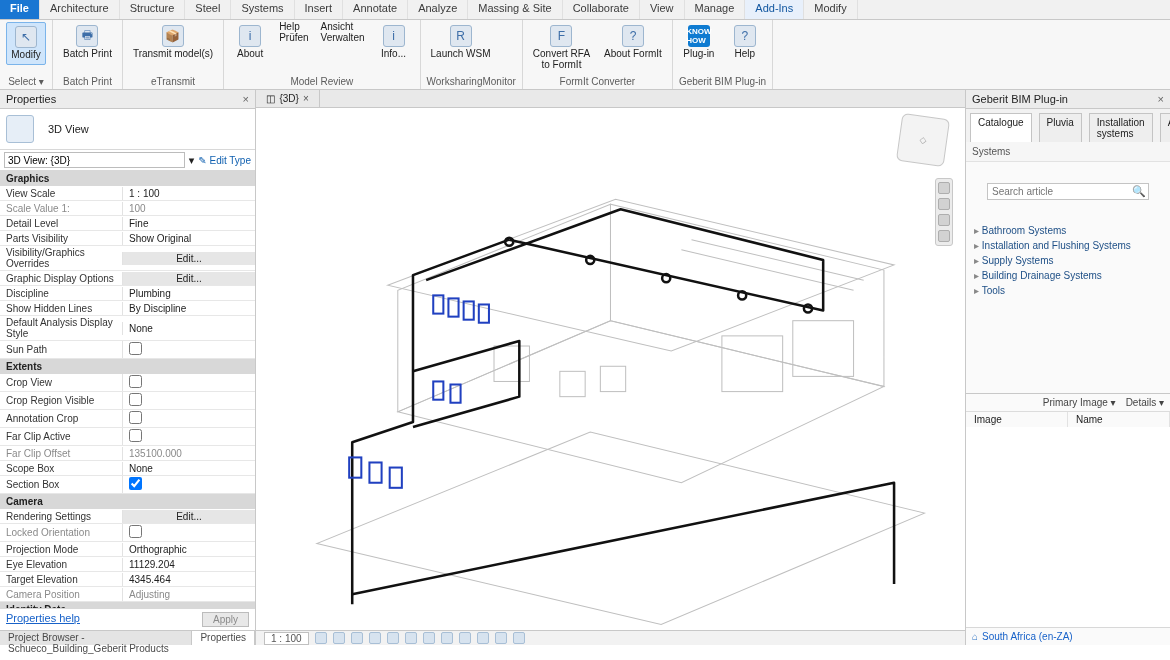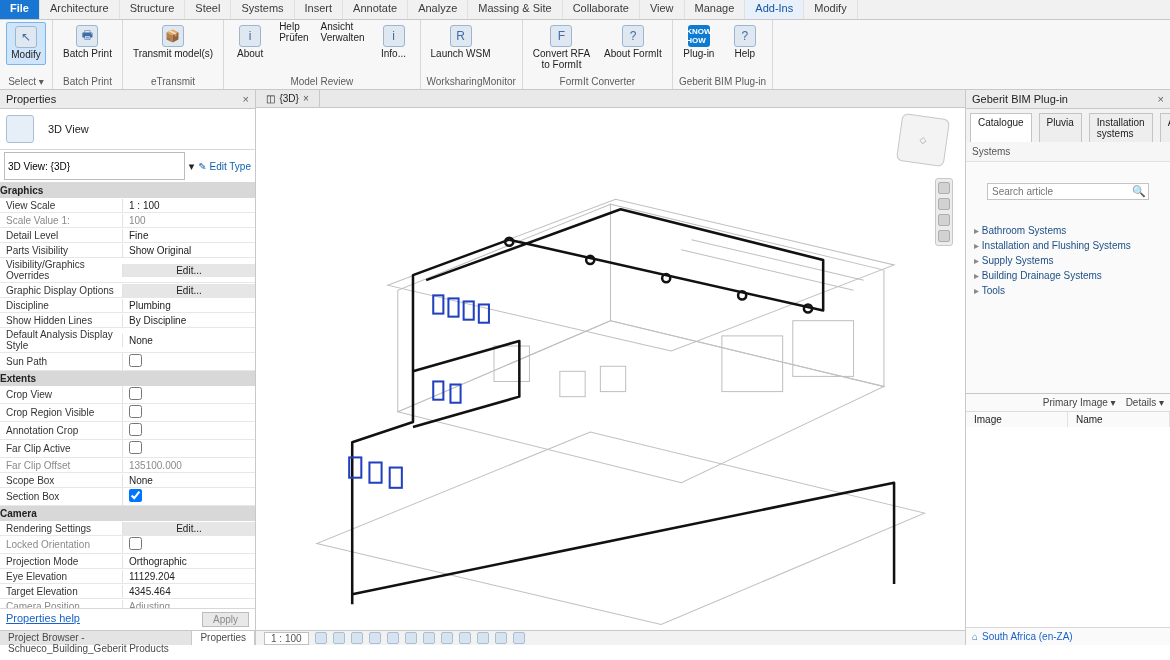--- a/index.html
+++ b/index.html
@@ -24,24 +24,24 @@
 
   
   .main { display:flex; height:555px; }
 
   
   .props { width:256px; border-right:1px solid #c8c8c8; display:flex; flex-direction:column; background:#fff; }
   .panel-title { background:#ececec; padding:3px 6px; display:flex; justify-content:space-between; border-bottom:1px solid #c8c8c8;}
   .props .head { display:flex; align-items:center; gap:14px; padding:6px; border-bottom:1px solid #d8d8d8;}
   .props .head .cube { width:28px; height:28px; background:#e6eef7; border:1px solid #a8bfd6; border-radius:3px;}
   .props .viewrow { display:flex; gap:4px; padding:2px 4px; border-bottom:1px solid #d8d8d8; align-items:center;}
-  .props .viewrow input { flex:1; height:28px; font-size:10px; border:1px solid #bcbcbc; padding:0 3px;}
+  .props .viewrow input { flex:1; height:16px; font-size:10px; border:1px solid #bcbcbc; padding:0 3px;}
   .props .viewrow .edit-type { font-size:10px; color:#1060b0; cursor:pointer; white-space:nowrap;}
   .props .grid { flex:1; overflow:auto; }
-  .gsec { background:#d8d8d8; padding:2px 0; font-weight:600; font-size:10px; }
+  .gsec { background:#d8d8d8; padding:2px 6px; font-weight:600; font-size:10px; }
   .grow { display:flex; border-bottom:1px solid #e7e7e7; min-height:15px; align-items:center; }
   .grow .k { width:122px; padding:1px 6px; background:#fff; color:#333; font-size:10px;}
   .grow.dim .k, .grow.dim .v { color:#8a8a8a; }
   .grow .v { flex:1; padding:1px 6px; background:#fff; font-size:10px; border-left:1px solid #e2e2e2;}
   .grow .v.btn { background:#e6e6e6; text-align:center; cursor:pointer; }
   .grow .v input[type=checkbox]{ margin:0;}
   .props .footer { display:flex; justify-content:space-between; padding:3px 6px; border-top:1px solid #d8d8d8;}
   .props .footer a { color:#1862c9; text-decoration:underline; cursor:pointer;}
   .props .footer button { font-size:10px; padding:1px 10px; background:#e8e8e8; border:1px solid #bcbcbc; color:#8a8a8a;}
 

